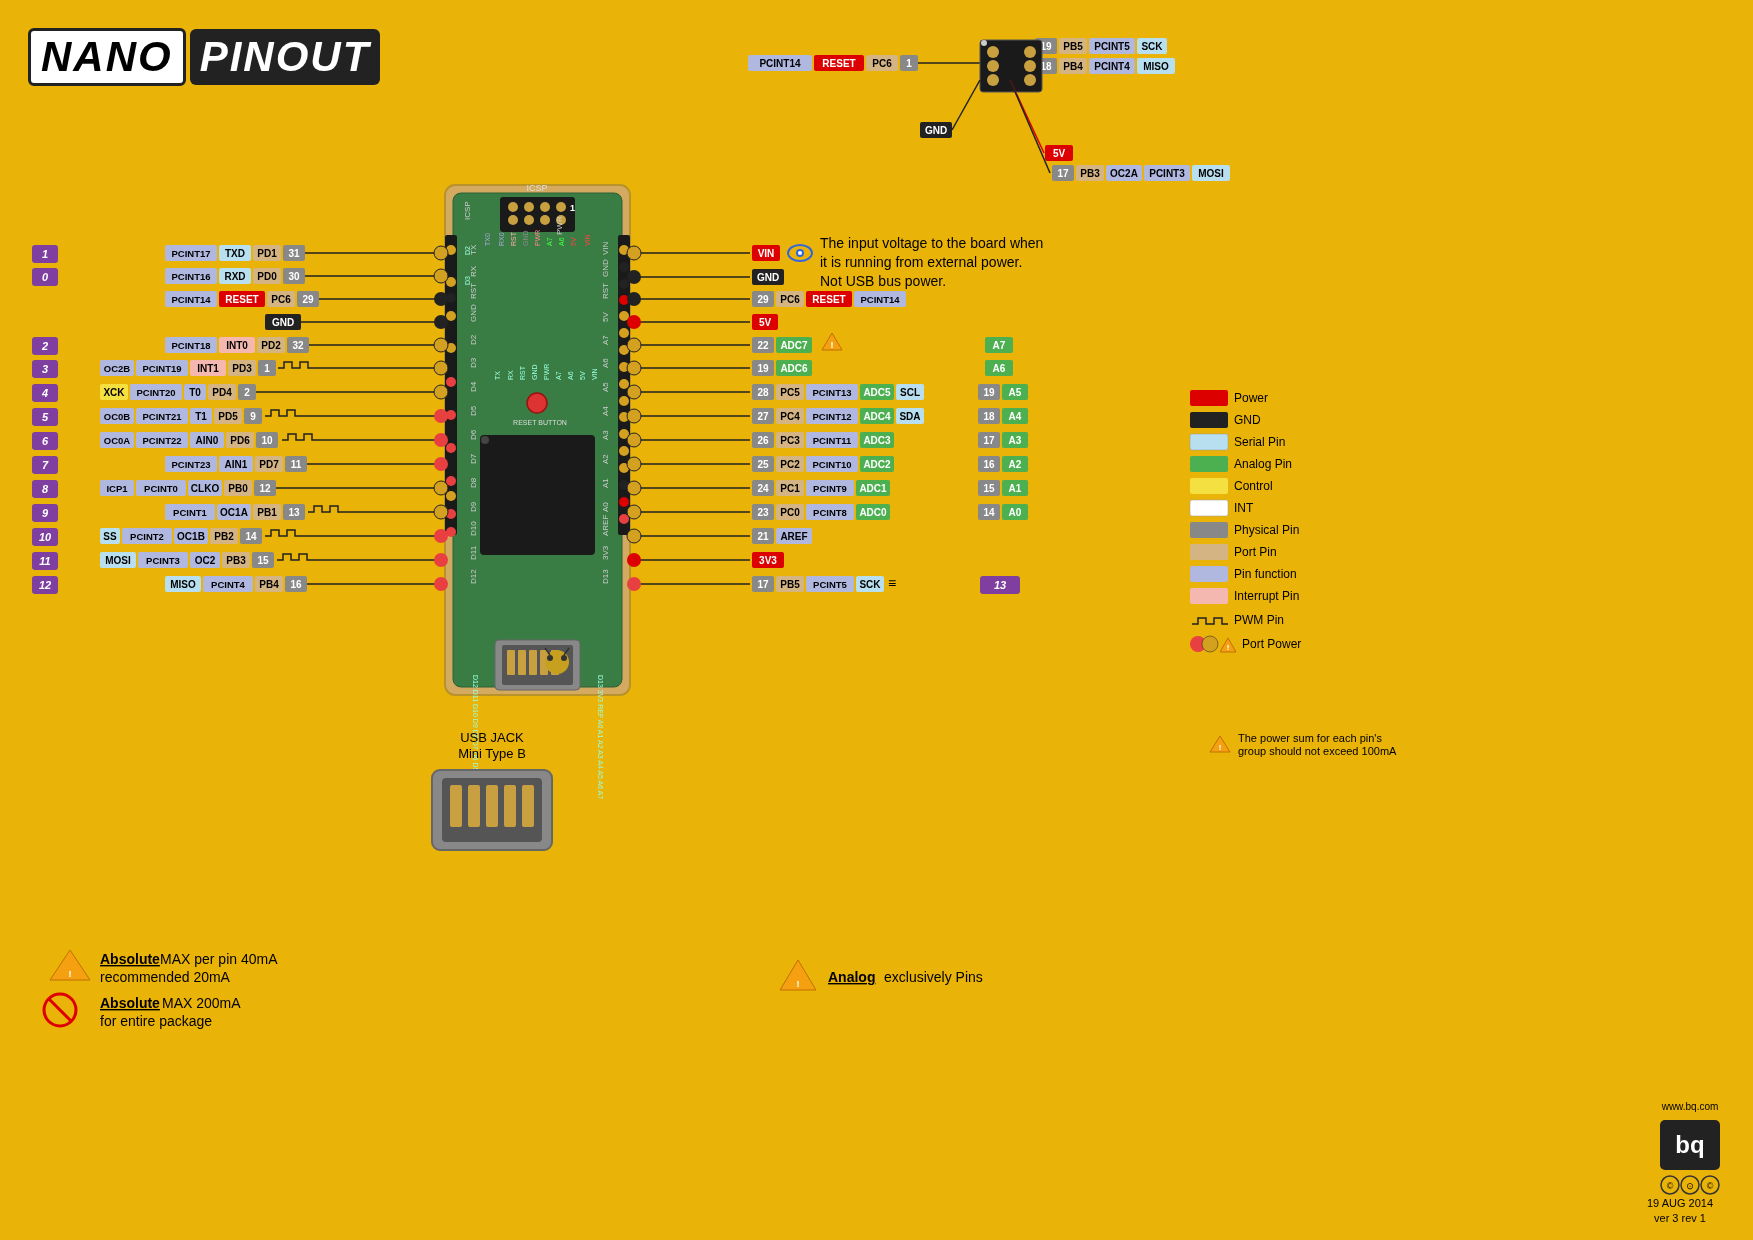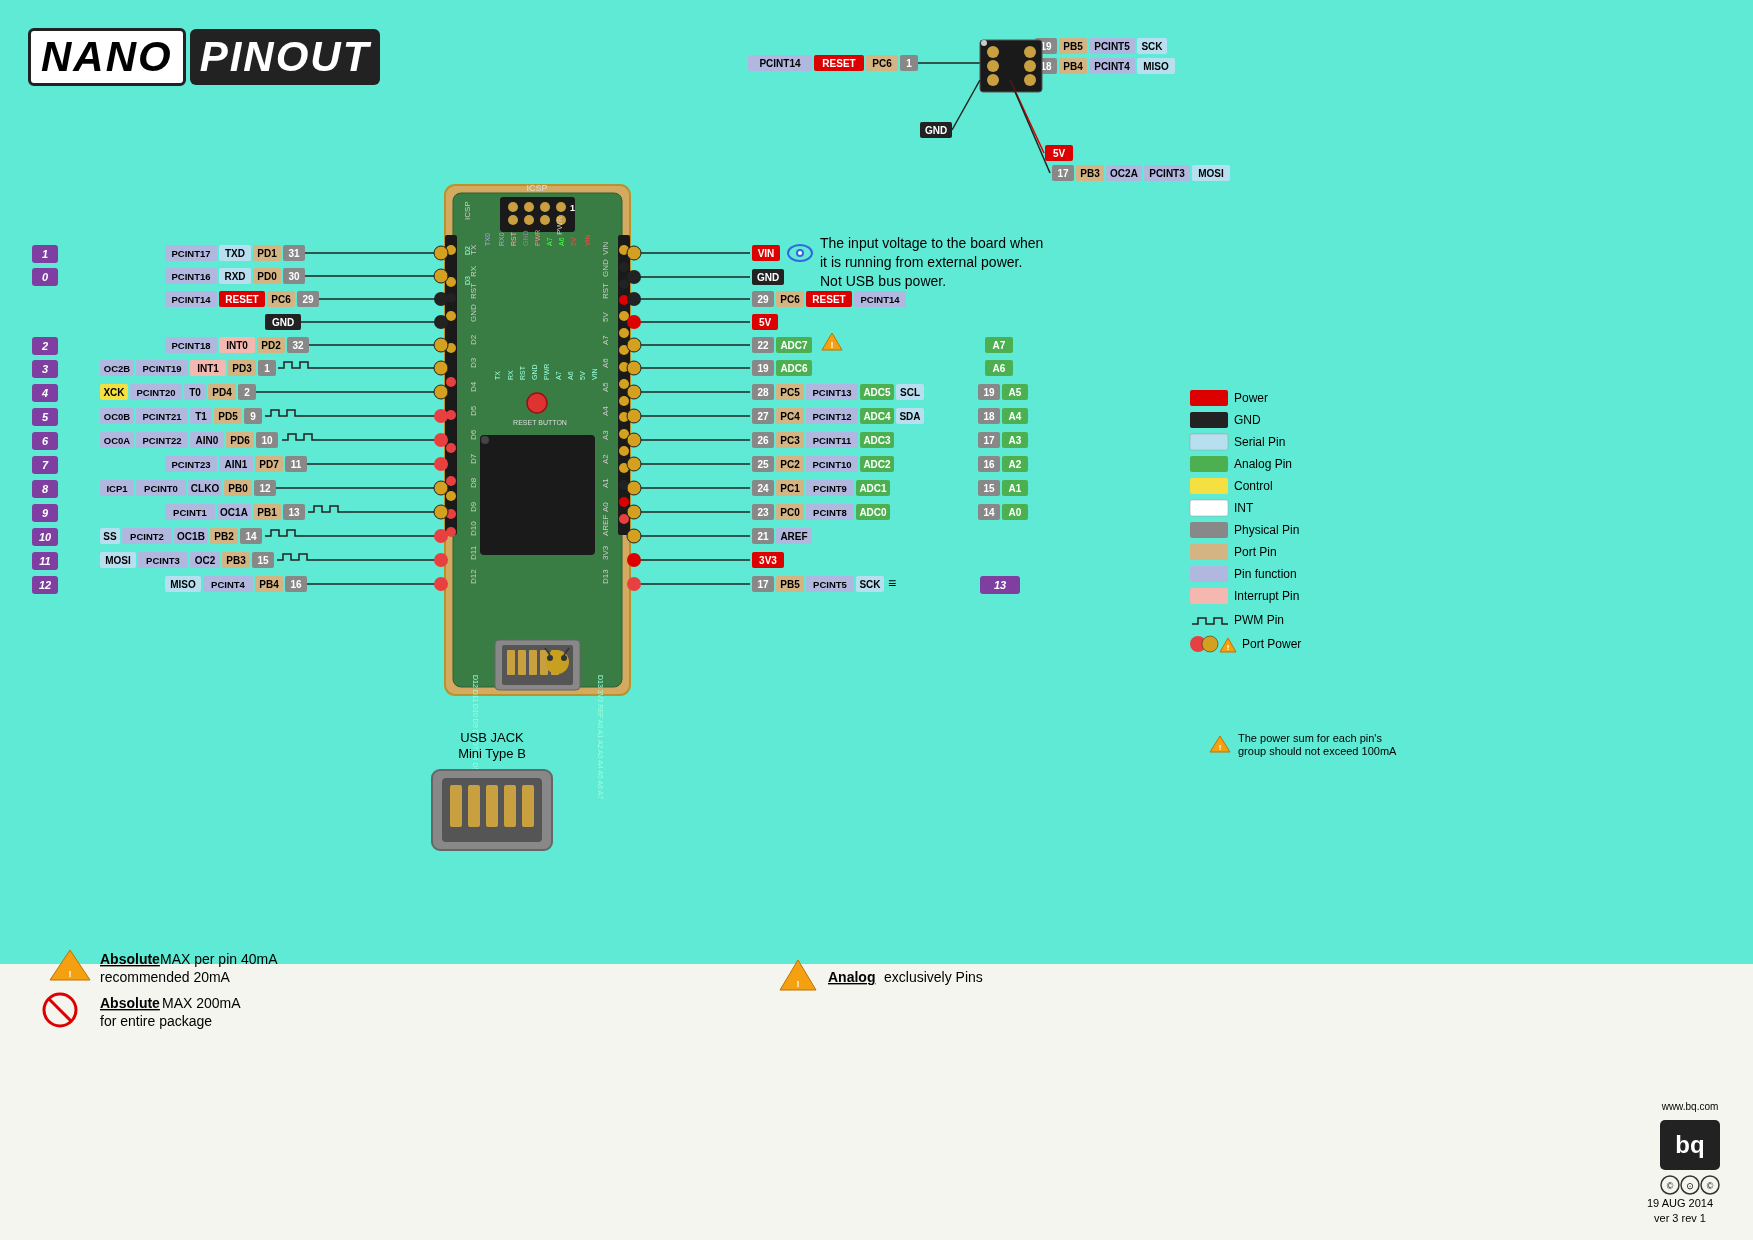--- a/index.html
+++ b/index.html
@@ -7,22 +7,22 @@
       background: #f5f5f0;
       width: 1753px;
       height: 1240px;
       overflow: hidden;
       font-family: Arial, sans-serif;
       position: relative;
     }
 
     .page {
       width: 1753px;
-      height: 964px;
-      background: #5eead4;
+      height: 1240px;
+      background: #eab308;
       position: relative;
     }
 
     
     .title-box {
       position: absolute;
       top: 28px;
       left: 28px;
       display: flex;
       align-items: center;

